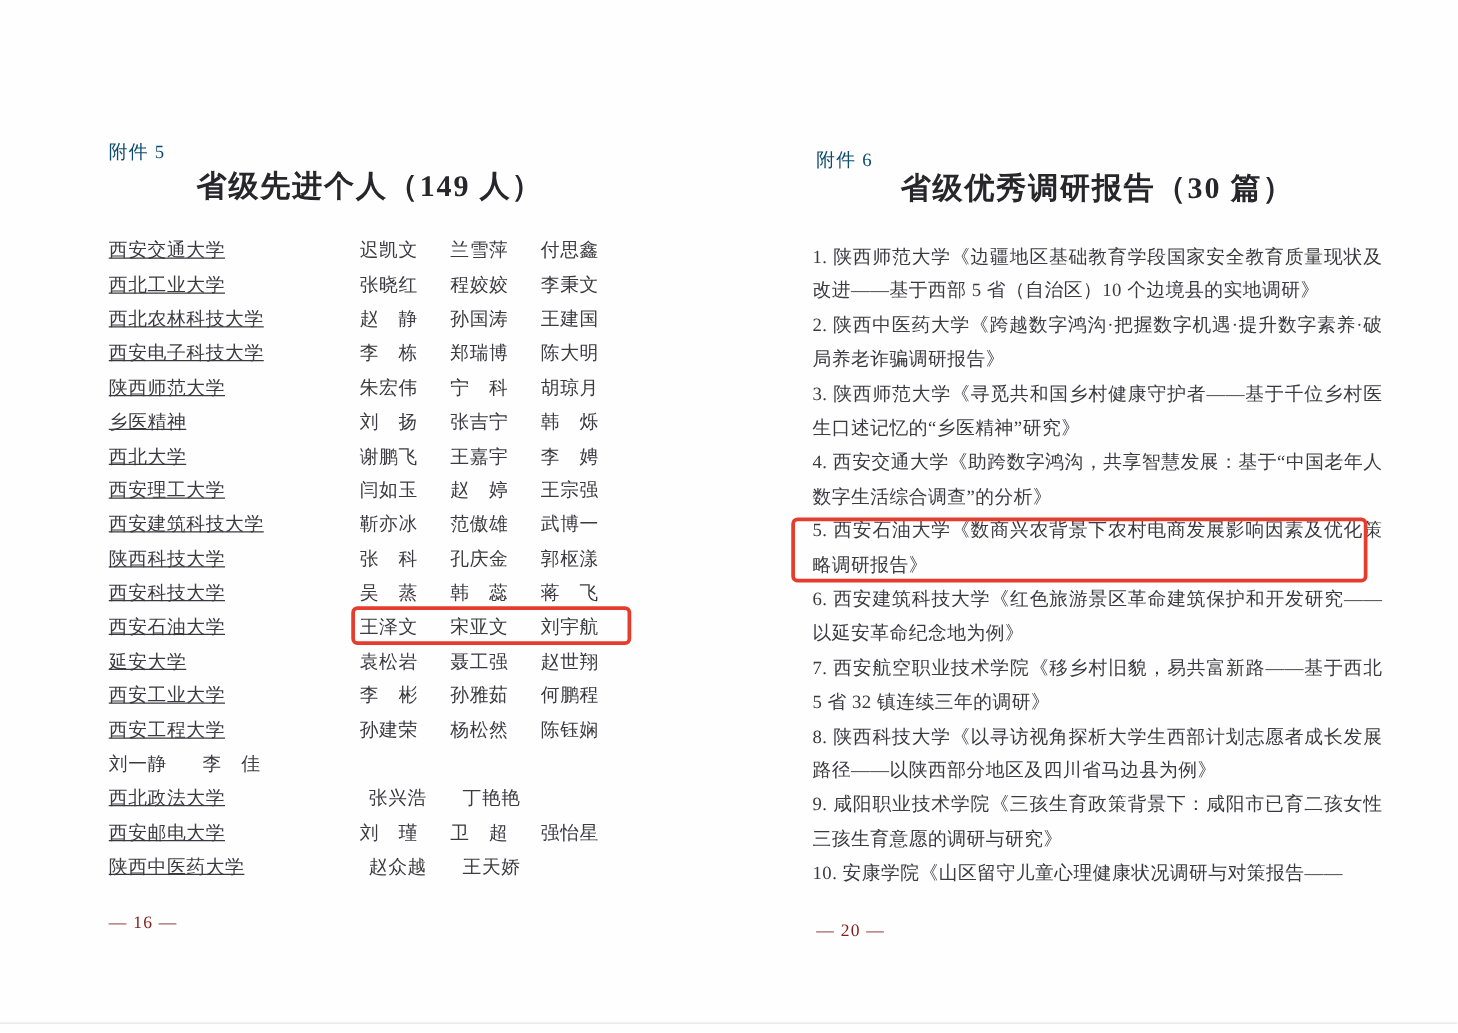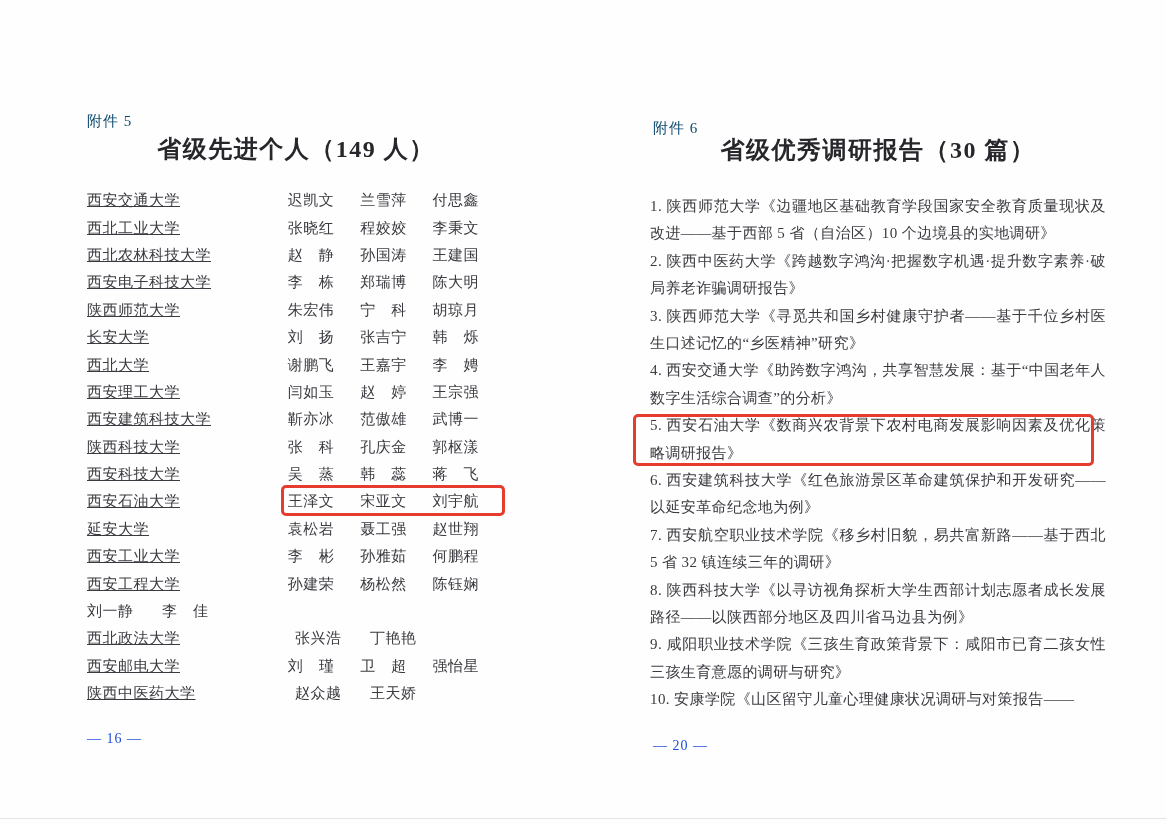--- a/index.html
+++ b/index.html
@@ -62,21 +62,21 @@
     text-align-last: left;
     letter-spacing: 0.4px;
     color: #3a3a40;
   }
   .report-item:last-child { height: 27.4px; }
 
   .page-footer {
     position: absolute;
     font-size: 14px;
     letter-spacing: 1px;
-    color: #1d4ed8;
+    color: #7f1d1d;
   }
   #left-footer  { left: 87px;  top: 731px; }
   #right-footer { left: 653px; top: 738px; }
 
   .red-box {
     position: absolute;
     box-sizing: border-box;
     border: 3px solid #e63c2d;
     border-radius: 5px;
     pointer-events: none;
@@ -125,21 +125,21 @@
         <span class="person">郑瑞博</span>
         <span class="person">陈大明</span>
       </div>
       <div class="uni-row">
         <span class="uni">陕西师范大学</span>
         <span class="person">朱宏伟</span>
         <span class="person">宁　科</span>
         <span class="person">胡琼月</span>
       </div>
       <div class="uni-row">
-        <span class="uni">长安大学</span>
+        <span class="uni">乡医精神</span>
         <span class="person">刘　扬</span>
         <span class="person">张吉宁</span>
         <span class="person">韩　烁</span>
       </div>
       <div class="uni-row">
         <span class="uni">西北大学</span>
         <span class="person">谢鹏飞</span>
         <span class="person">王嘉宇</span>
         <span class="person">李　娉</span>
       </div>

